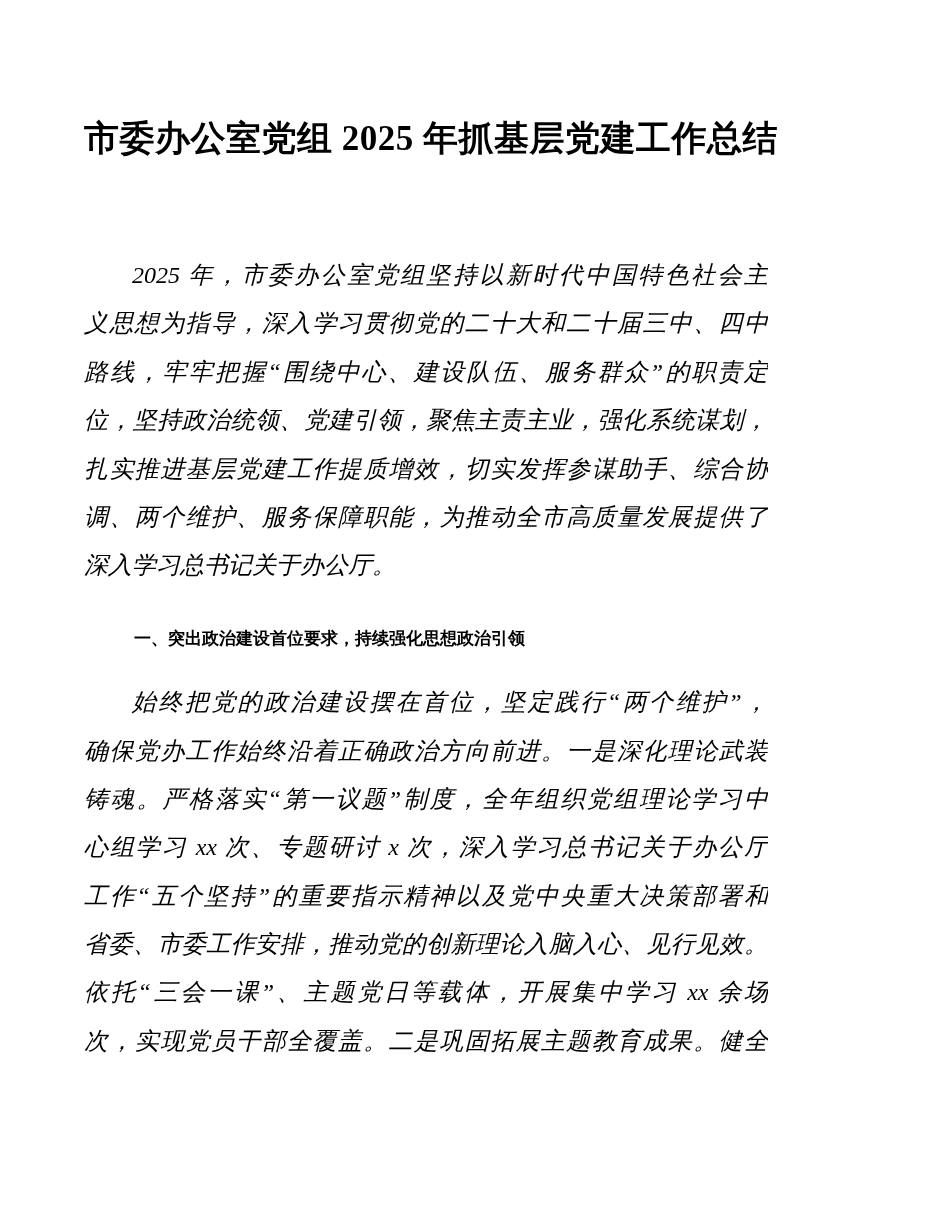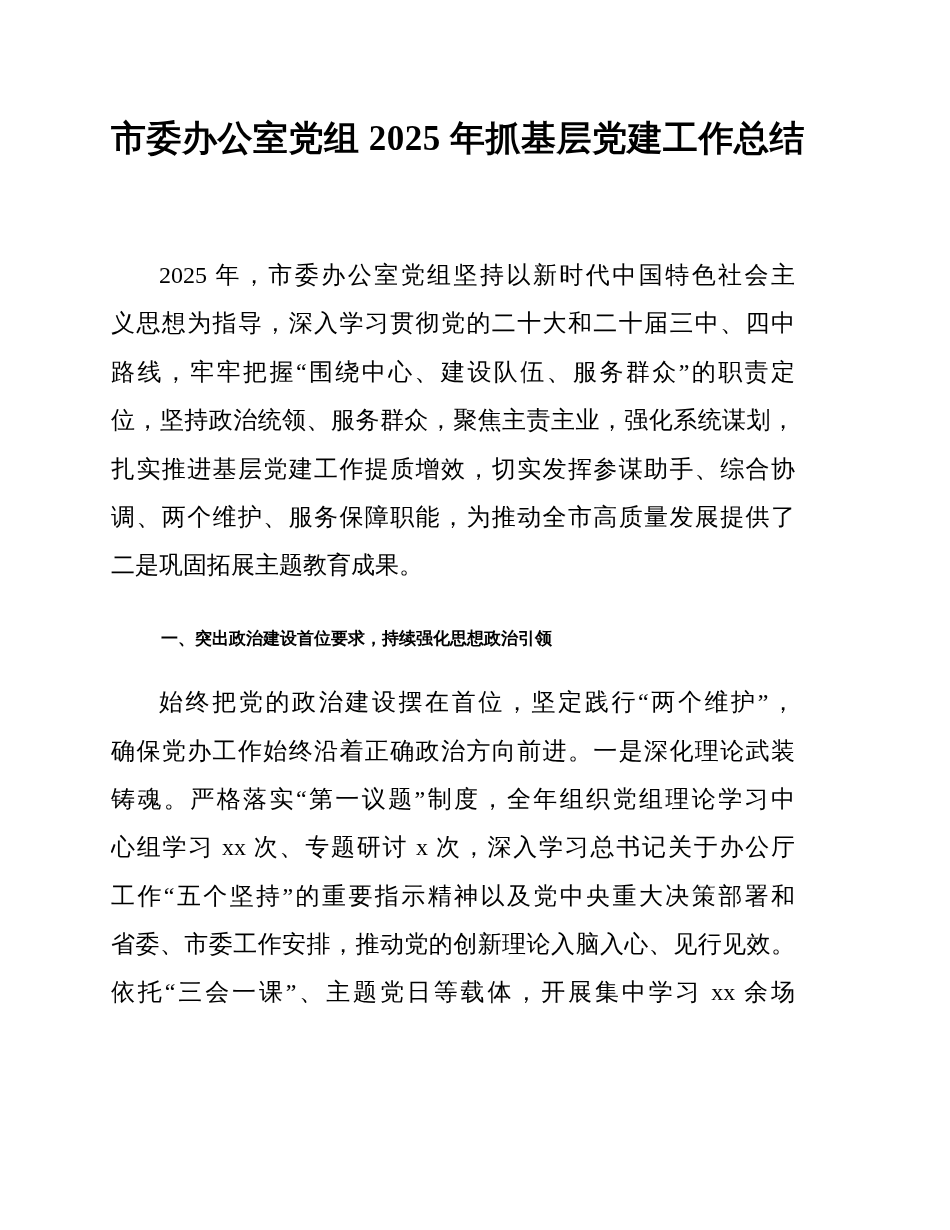--- a/index.html
+++ b/index.html
@@ -11,34 +11,34 @@
     overflow: hidden;
     font-family: "Liberation Serif", "DejaVu Serif", serif;
     color: #000000;
   }
   .page {
     width: 950px;
     height: 1230px;
     background: #ffffff;
   }
   .content {
-    margin-left: 111px;
+    margin-left: 84px;
     width: 684px;
   }
   .doc-title {
     margin-top: 112px;
     line-height: 54px;
     font-size: 35px;
     font-weight: 700;
     text-align: center;
     font-family: "Liberation Serif", "DejaVu Serif", serif;
     letter-spacing: 0.5px;
     white-space: nowrap;
   }
-  .paragraph { display: block; }
+  .paragraph { display: block; font-style: italic; }
   .para-1 { margin-top: 85px; }
   .para-2 { margin-top: 15px; }
   .line {
     line-height: 48.4px;
     height: 48.4px;
     font-size: 24px;
     text-align: justify;
     text-align-last: justify;
     text-justify: inter-ideograph;
     overflow: hidden;
@@ -63,32 +63,33 @@
 
 <div class="page">
   <div class="content">
 
     <h1 class="doc-title">市委办公室党组 2025 年抓基层党建工作总结</h1>
 
     <div class="paragraph para-1">
       <div class="line indent">2025 年，市委办公室党组坚持以新时代中国特色社会主</div>
       <div class="line">义思想为指导，深入学习贯彻党的二十大和二十届三中、四中</div>
       <div class="line">路线，牢牢把握“围绕中心、建设队伍、服务群众”的职责定</div>
-      <div class="line">位，坚持政治统领、服务群众，聚焦主责主业，强化系统谋划，</div>
+      <div class="line">位，坚持政治统领、党建引领，聚焦主责主业，强化系统谋划，</div>
       <div class="line">扎实推进基层党建工作提质增效，切实发挥参谋助手、综合协</div>
       <div class="line">调、两个维护、服务保障职能，为推动全市高质量发展提供了</div>
-      <div class="line para-last">二是巩固拓展主题教育成果。</div>
+      <div class="line para-last">深入学习总书记关于办公厅。</div>
     </div>
 
     <h2 class="section-heading">一、突出政治建设首位要求，持续强化思想政治引领</h2>
 
     <div class="paragraph para-2">
       <div class="line indent">始终把党的政治建设摆在首位，坚定践行“两个维护”，</div>
       <div class="line">确保党办工作始终沿着正确政治方向前进。一是深化理论武装</div>
       <div class="line">铸魂。严格落实“第一议题”制度，全年组织党组理论学习中</div>
       <div class="line">心组学习 xx 次、专题研讨 x 次，深入学习总书记关于办公厅</div>
       <div class="line">工作“五个坚持”的重要指示精神以及党中央重大决策部署和</div>
       <div class="line">省委、市委工作安排，推动党的创新理论入脑入心、见行见效。</div>
       <div class="line">依托“三会一课”、主题党日等载体，开展集中学习 xx 余场</div>
+      <div class="line">次，实现党员干部全覆盖。二是巩固拓展主题教育成果。健全</div>
     </div>
 
   </div>
 </div>
 
 </body></html>

